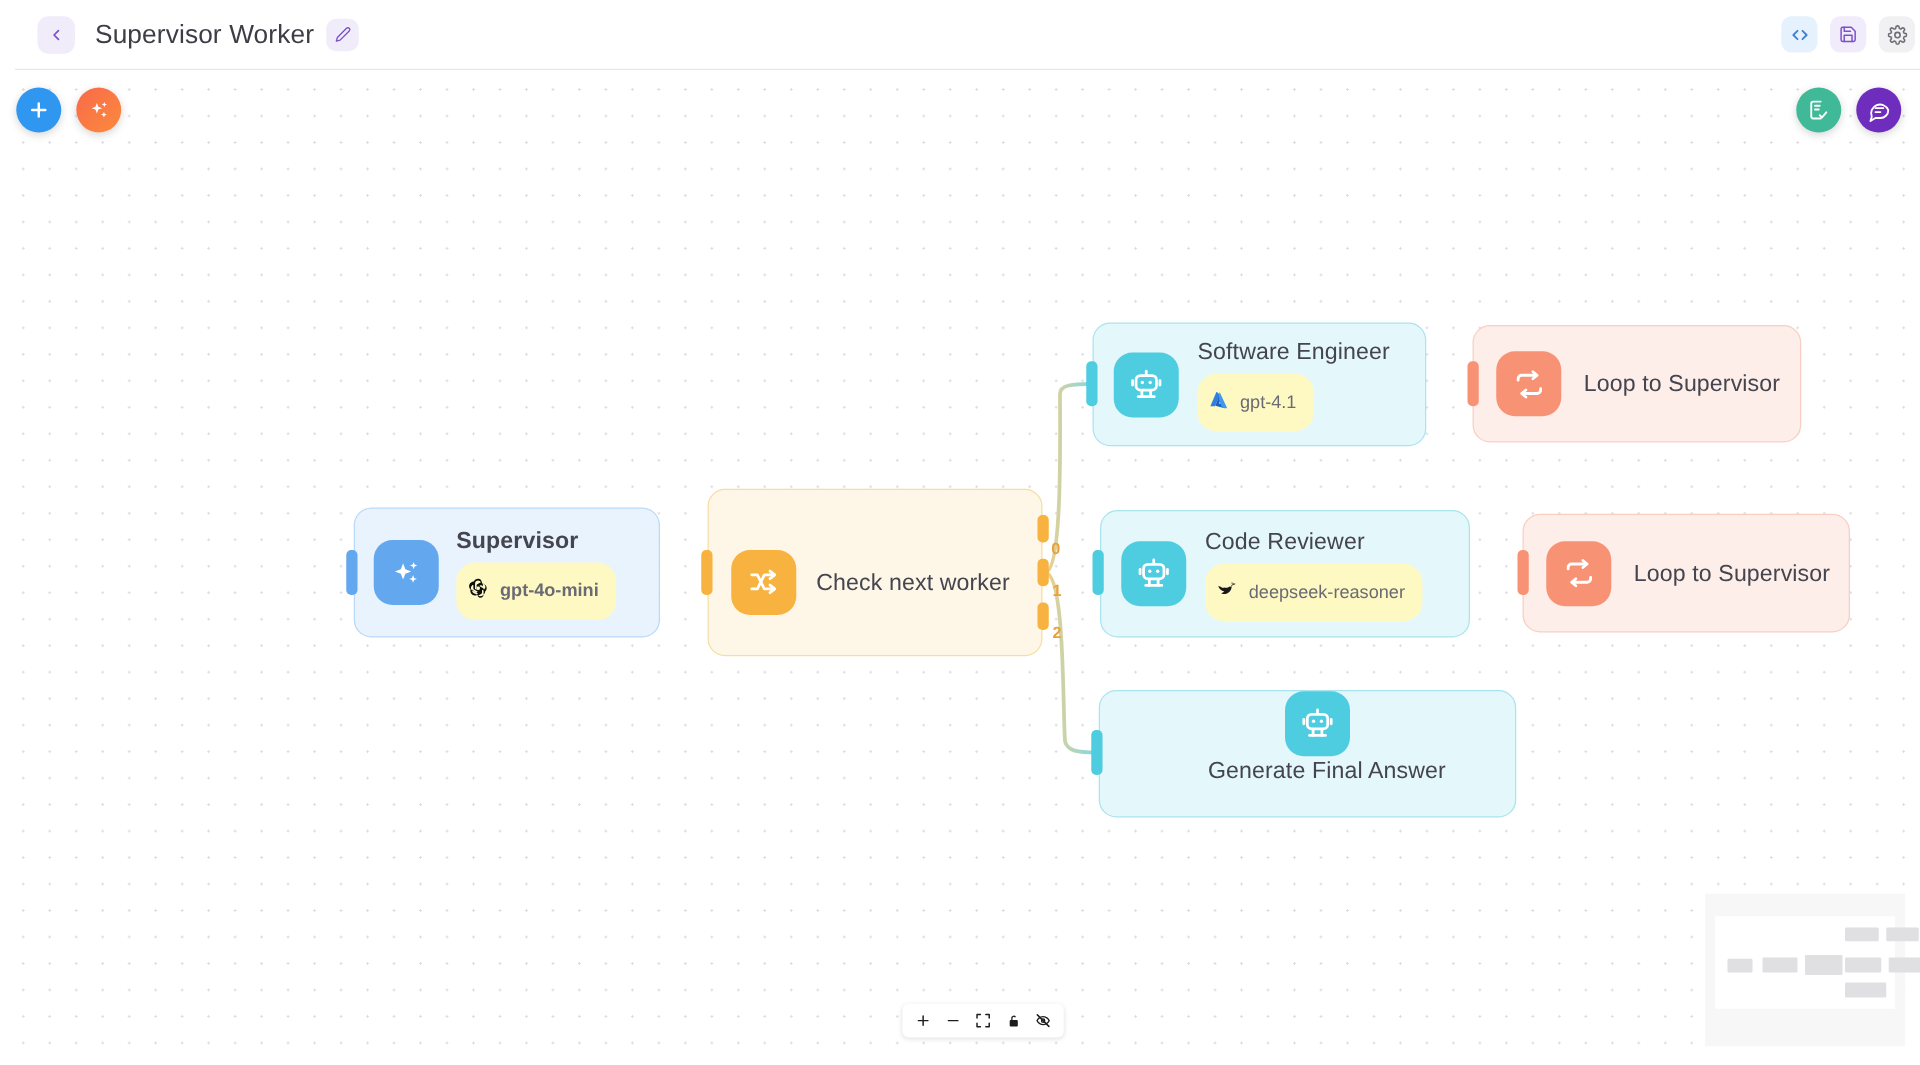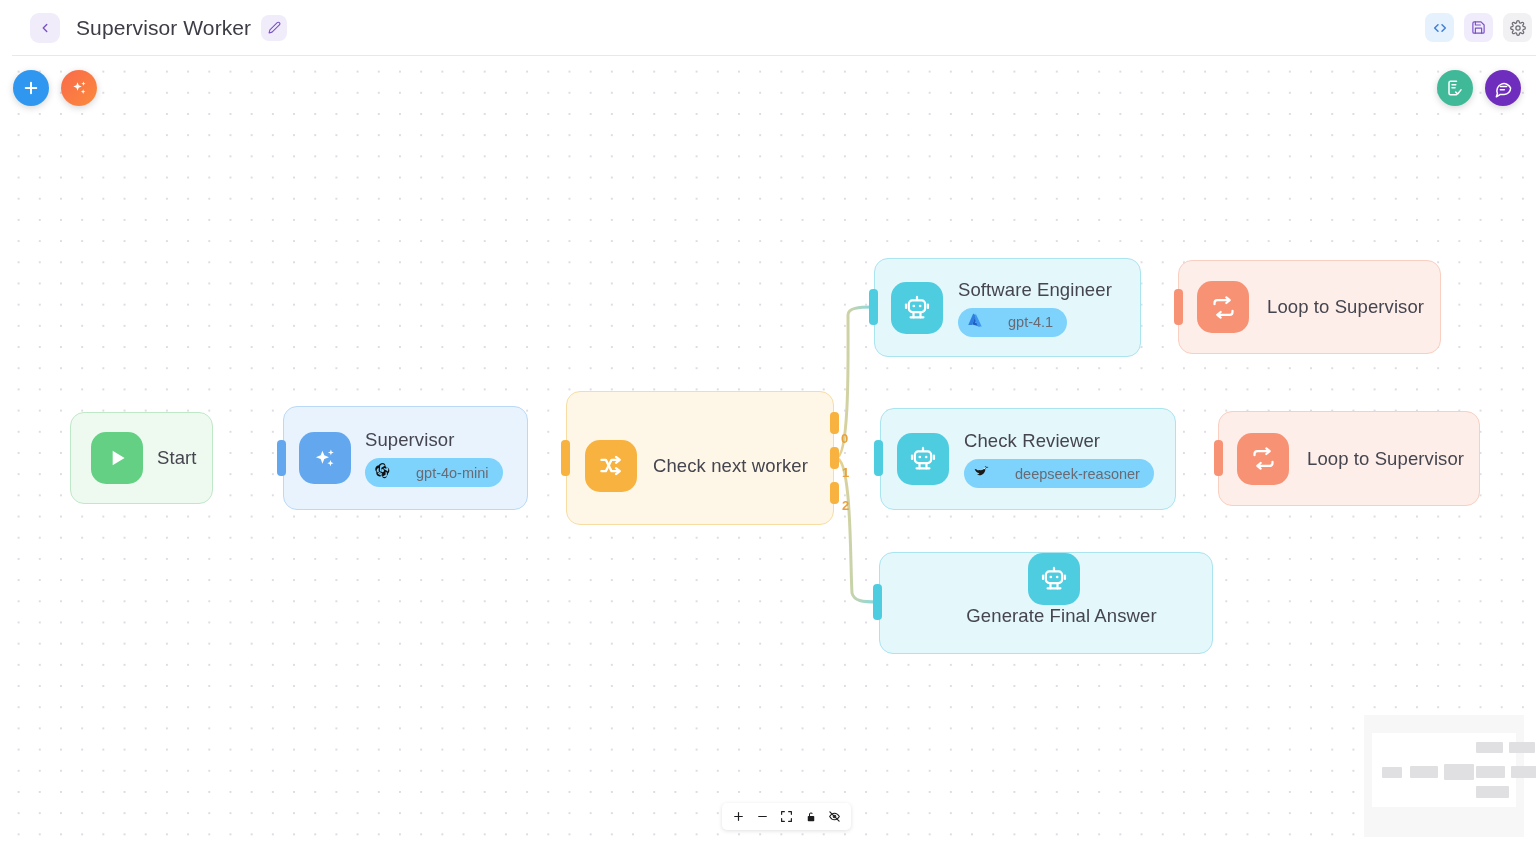--- a/index.html
+++ b/index.html
@@ -99,33 +99,33 @@
     display: flex; align-items: center; justify-content: center;
     flex: none;
   }
   .node-body { display: flex; flex-direction: column; justify-content: center; }
   .node-title {
     font-size: 18.5px; color: #45454f;
     white-space: nowrap; letter-spacing: .1px;
   }
   .model-chip {
     margin-top: 7px;
-    height: 29px;
-    background: #7dd3fc;
+    height: 46px;
+    background: #fef9c3;
     border-radius: 15px;
     display: inline-flex; align-items: center;
     padding: 0 14px 0 8px;
-    gap: 24px;
+    gap: 8px;
     align-self: flex-start;
   }
   .model-name { font-size: 14.5px; color: #6a6a74; white-space: nowrap; }
 
   
   .theme-green  { background: #eefaf0; border: 1.4px solid #bfe8c8; }
-  .theme-blue   { background: #e8f3fe; border: 1.4px solid #b9d9f7; }
+  .theme-blue   { background: #e8f3fe; border: 1.4px solid #b9d9f7; font-weight: bold; }
   .theme-amber  { background: #fef6e6; border: 1.4px solid #f7dda4; }
   .theme-cyan   { background: #e4f7fb; border: 1.4px solid #a9e4ef; }
   .theme-coral  { background: #fdeee9; border: 1.4px solid #f8cfc1; text-align: center; }
 
   .ic-green { background: #63d084; }
   .ic-blue  { background: #63a8ef; }
   .ic-amber { background: #f8b23f; }
   .ic-cyan  { background: #4fcde0; }
   .ic-coral { background: #f79275; }
 
@@ -283,30 +283,20 @@
 
     <path d="M 1141 254 L 1178 254" stroke="url(#g-cyan-coral)" stroke-width="3" fill="none"></path>
 
     <path d="M 1182 405 L 1218 405" stroke="url(#g-cyan-coral)" stroke-width="3" fill="none"></path>
   </svg>
 
   <div class="edge-label" style="left:841px; top:378px;">0</div>
   <div class="edge-label" style="left:842px; top:412px;">1</div>
   <div class="edge-label" style="left:842px; top:445px;">2</div>
 
-  <div class="node theme-green" style="left:70px; top:359px; width:143px; height:92px; padding:0 0 0 20px;">
-    <div class="node-icon ic-green">
-      <svg width="26" height="26" viewBox="0 0 24 24" fill="#ffffff">
-        <path d="M8 5.3v13.4L19 12z"></path>
-      </svg>
-    </div>
-    <div class="node-body" style="margin-left:14px;">
-      <div class="node-title">Start</div>
-    </div>
-  </div>
 
   <div class="handle h-blue" style="left:277px; top:387px;"></div>
   <div class="node theme-blue" style="left:283px; top:353px; width:245px; height:104px; padding:0 0 0 15px;">
     <div class="node-icon ic-blue">
       <svg width="27" height="27" viewBox="0 0 24 24" fill="#ffffff">
         <path d="M9.3 5l1.6 4.2 4.2 1.6-4.2 1.6L9.3 16.6 7.7 12.4 3.5 10.8l4.2-1.6z"></path>
         <path d="M16.8 4l.7 1.9 1.9.7-1.9.7-.7 1.9-.7-1.9-1.9-.7 1.9-.7z"></path>
         <path d="M16.4 13.4l.75 2 2 .75-2 .75-.75 2-.75-2-2-.75 2-.75z"></path>
       </svg>
     </div>
@@ -395,21 +385,21 @@
         <circle cx="9.3" cy="10.3" r="1.15" fill="#ffffff" stroke="none"></circle>
         <circle cx="14.7" cy="10.3" r="1.15" fill="#ffffff" stroke="none"></circle>
         <line x1="2.6" y1="9" x2="2.6" y2="12"></line>
         <line x1="21.4" y1="9" x2="21.4" y2="12"></line>
         <line x1="9" y1="15.8" x2="9" y2="20"></line>
         <line x1="15" y1="15.8" x2="15" y2="20"></line>
         <line x1="6.5" y1="20" x2="17.5" y2="20"></line>
       </svg>
     </div>
     <div class="node-body" style="margin-left:15px;">
-      <div class="node-title">Check Reviewer</div>
+      <div class="node-title">Code Reviewer</div>
       <div class="model-chip">
         <span>
           <svg width="19" height="19" viewBox="0 0 24 24">
             <path d="M20.8 6.3c-.6.9-1.7 1.2-2.7.9-.6 1.2-1.9 1.9-3.2 1.7-1.5 1.4-3.6 1.9-5.5 1.3-1.6.6-3.3 0-4.3-1.3-.7.3-1.5.1-2-.5.9 2.9 3.3 5.1 6.3 5.7-.8.9-1.9 1.5-3.1 1.7 1.4.9 3.1 1.2 4.7.8 2.9-.7 5.1-3 5.7-5.9.2-1 .1-2-.2-2.9.9-.3 1.6-1 1.8-1.9-.5.4-1.1.6-1.7.6.6-.4 1-1 1.2-1.7-.6.4-1.2.7-1.9.8z" fill="#1a1a1a"></path>
             <circle cx="15.3" cy="8.3" r=".85" fill="#ffffff"></circle>
           </svg>
         </span>
         <span class="model-name">deepseek-reasoner</span>
       </div>
     </div>

